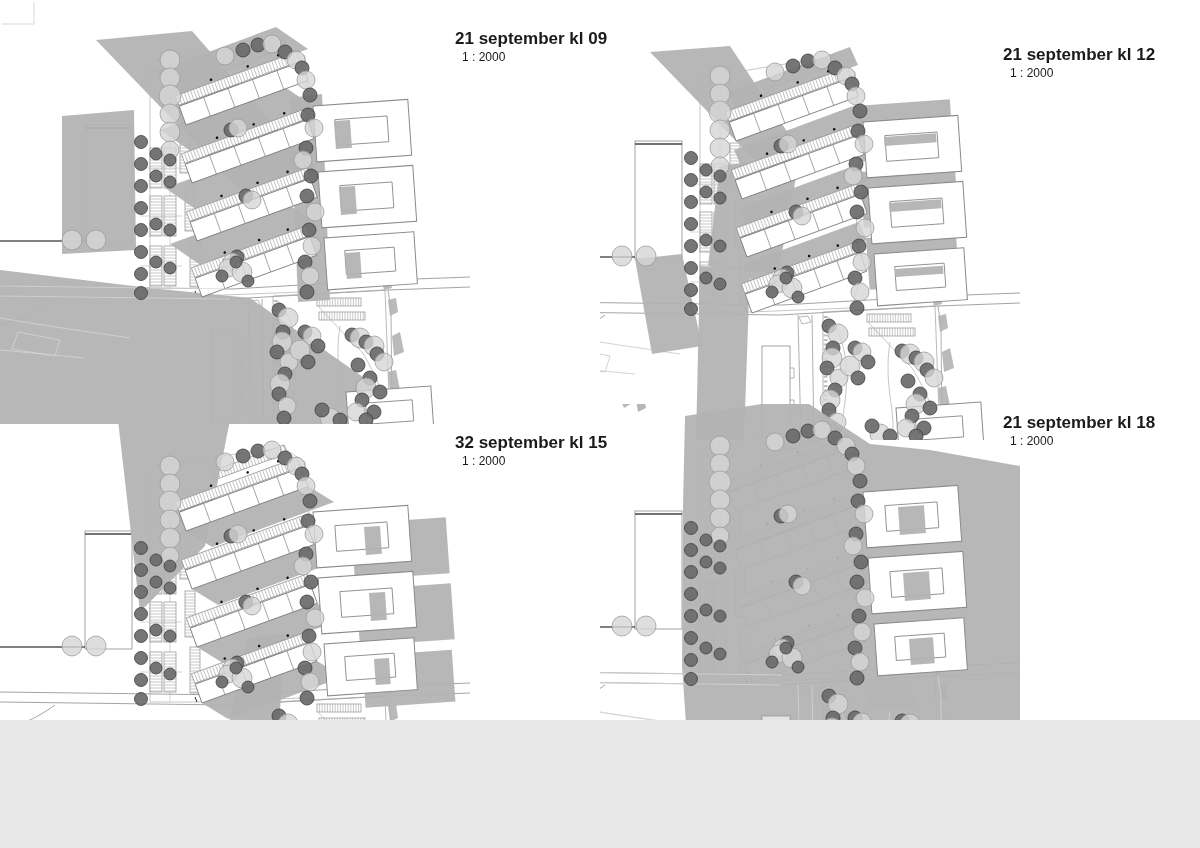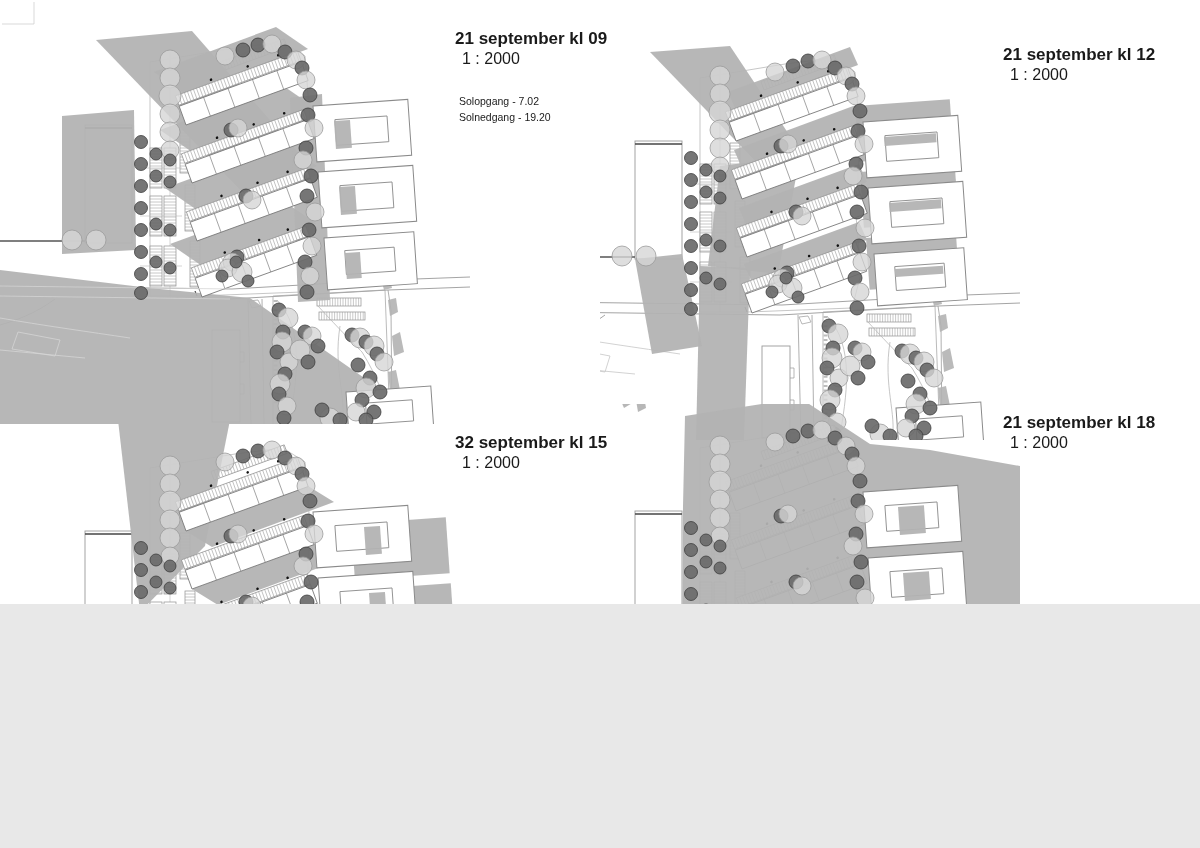--- a/index.html
+++ b/index.html
@@ -1,30 +1,30 @@
 <!DOCTYPE html>
 <html><head>
 <meta charset="utf-8">
 <style>
   html,body{margin:0;padding:0;background:#e8e8e8;}
   .sheet{
-    position:relative;width:1200px;height:604px;background:#ffffff;
+    position:relative;width:1200px;height:720px;background:#ffffff;
     font-family:"Liberation Sans",sans-serif;overflow:hidden;
   }
   .panel{position:absolute;width:600px;height:424px;}
   .panel svg.map{position:absolute;left:0;top:0;width:600px;height:424px;display:block;}
   #p1{left:0;top:0;}   #p2{left:600px;top:0;margin-top:16px;}
   #p3{left:0;top:424px;} #p4{left:600px;top:404px;}
   .caption{position:absolute;width:210px;color:#1a1a1a;}
   #p1 .caption{left:455px;top:29px;}
   #p2 .caption{left:403px;top:29px;}
   #p3 .caption{left:455px;top:9px;}
   #p4 .caption{left:403px;top:9px;}
   .caption h2{margin:0;font-size:17px;font-weight:600;line-height:1.12;letter-spacing:0;}
-  .caption .scale{font-size:16px;margin:2px 0 0 7px;}
+  .caption .scale{font-size:12px;margin:2px 0 0 7px;}
   .caption .sun{margin:25px 0 0 4px;font-size:10.5px;line-height:1.55;}
 </style>
 </head>
 <body>
 
 <div class="sheet">
 
   <section class="panel" id="p1">
     <svg class="map" viewBox="0 0 600 424">
         <g transform="translate(0,0)">
@@ -246,24 +246,20 @@
             <circle cx="366" cy="420" r="7" fill="#6a6a6a" stroke="#3e3e3e" stroke-width="0.8" fill-opacity="0.92"></circle>
             <circle cx="330" cy="418" r="10" fill="#d6d6d6" stroke="#9c9c9c" stroke-width="0.8" fill-opacity="0.8"></circle>
             <circle cx="322" cy="410" r="7" fill="#6a6a6a" stroke="#3e3e3e" stroke-width="0.8" fill-opacity="0.92"></circle>
             <circle cx="340" cy="420" r="7" fill="#6a6a6a" stroke="#3e3e3e" stroke-width="0.8" fill-opacity="0.92"></circle>
           </g>
         </g>
       </svg>
     <div class="caption">
       <h2>21 september kl 09</h2>
       <div class="scale">1 : 2000</div>
-      <div class="sun">
-        <div>Solopgang - 7.02</div>
-        <div>Solnedgang - 19.20</div>
-      </div>
     </div>
   </section>
 
   <section class="panel" id="p2">
     <svg class="map" viewBox="0 0 600 424">
         <g transform="translate(-50,0)">
           <g>
             <rect x="85" y="125" width="47" height="118" fill="#fff" stroke="#9a9a9a" stroke-width="0.9"></rect>
             <path d="M85,128H132" stroke="#444444" stroke-width="1.5" fill="none" fill-opacity="1"></path>
             <path d="M0,241H85" stroke="#555" stroke-width="1.3" fill="none" fill-opacity="1"></path>

